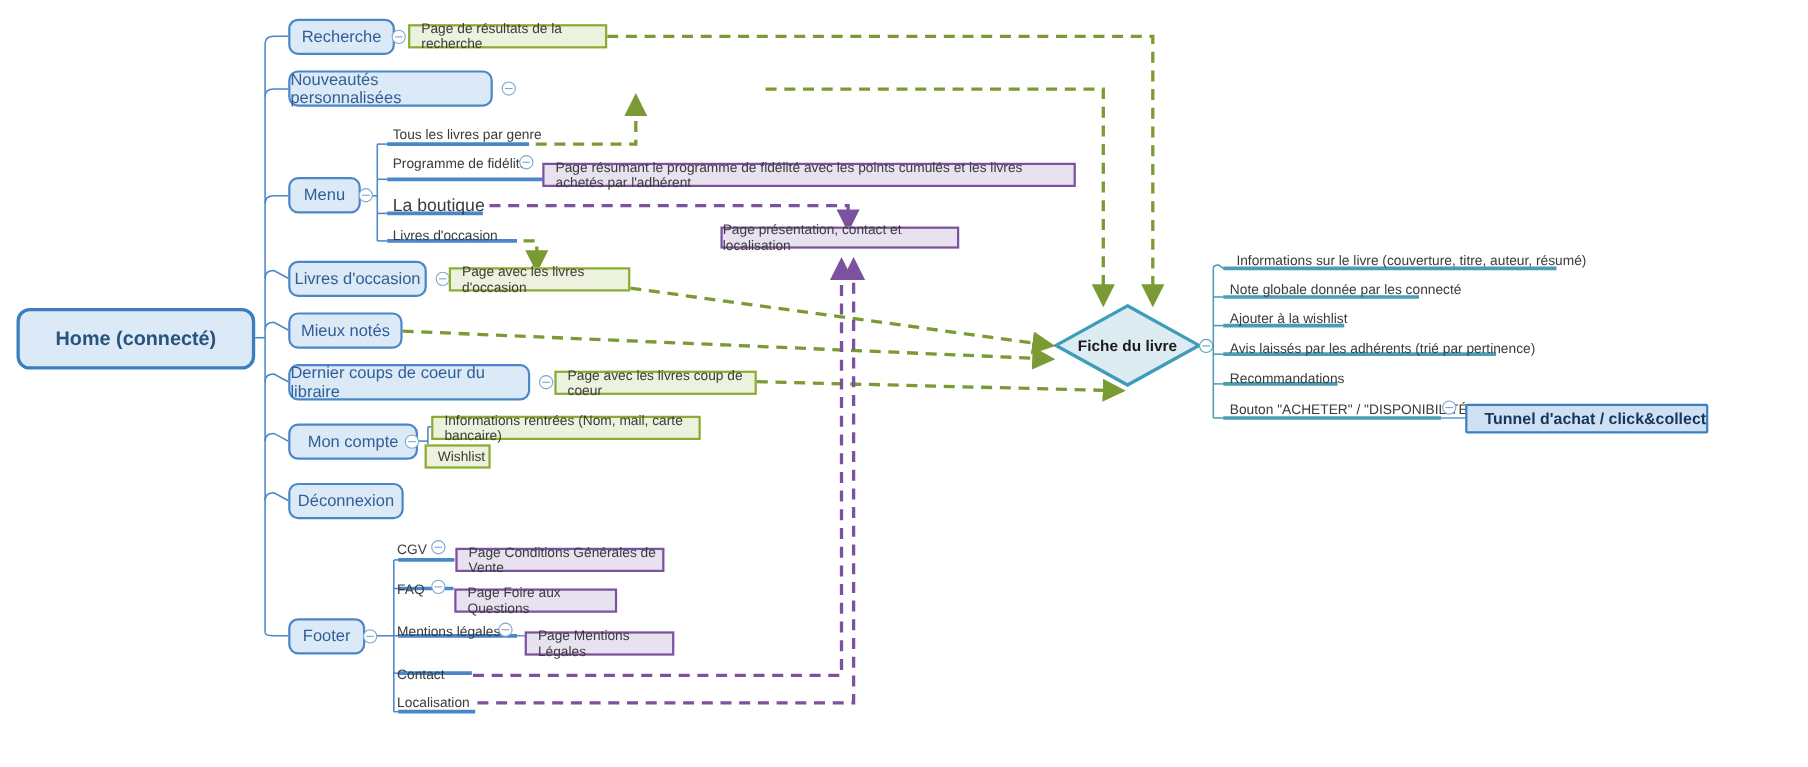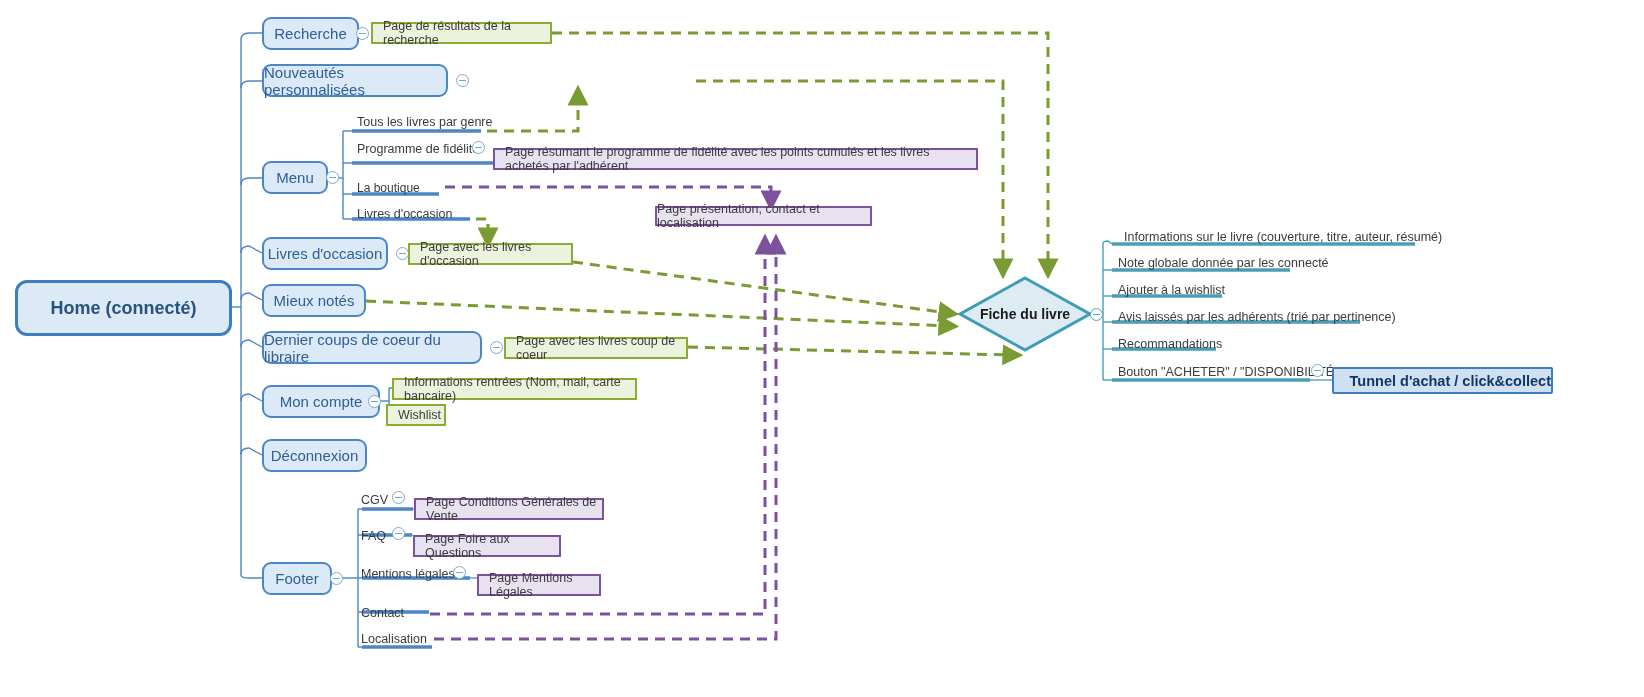--- a/index.html
+++ b/index.html
@@ -221,21 +221,21 @@
   <div class="collapse" style="left:330px;top:572px;"></div>
 
   <div class="node plain" style="left:357px;top:113px;height:17px;font-size:12.5px;">
     <span>Tous les livres par genre</span>
   </div>
   <div class="node plain" style="left:357px;top:140px;height:17px;font-size:12.5px;">
     <span>Programme de fidélité</span>
   </div>
   <div class="collapse" style="left:472px;top:141px;"></div>
 
-  <div class="node plain" style="left:357px;top:179px;height:17px;font-size:12px;">
+  <div class="node plain" style="left:357px;top:179px;height:17px;font-size:16px;">
     <span>La boutique</span>
   </div>
   <div class="node plain" style="left:357px;top:205px;height:17px;font-size:12.5px;">
     <span>Livres d'occasion</span>
   </div>
 
   <div class="node greenbox" style="left:392px;top:378px;width:245px;height:22px;font-size:12.5px;">
     <span>Informations rentrées (Nom, mail, carte bancaire)</span>
   </div>
   <div class="node greenbox" style="left:386px;top:404px;width:60px;height:22px;font-size:12.5px;">
@@ -286,21 +286,21 @@
   </div>
 
   <div class="node purplebox" style="left:414px;top:498px;width:190px;height:22px;font-size:12.5px;">
     <span>Page Conditions Générales de Vente</span>
   </div>
 
   <div class="node purplebox" style="left:413px;top:535px;width:148px;height:22px;font-size:12.5px;">
     <span>Page Foire aux Questions</span>
   </div>
 
-  <div class="node purplebox" style="left:477px;top:574px;width:124px;height:22px;font-size:12.5px;">
+  <div class="node purplebox" style="left:477px;top:574px;width:136px;height:22px;font-size:12.5px;">
     <span>Page Mentions Légales</span>
   </div>
 
   <div class="diamond-label" style="left:965px;top:303px;width:120px;height:22px;font-size:14px;">
     <span>Fiche du livre</span>
   </div>
   <div class="collapse teal" style="left:1090px;top:308px;"></div>
 
   <div class="node plain" style="left:1124px;top:228px;height:17px;font-size:12.5px;">
     <span>Informations sur le livre (couverture, titre, auteur, résumé)</span>

